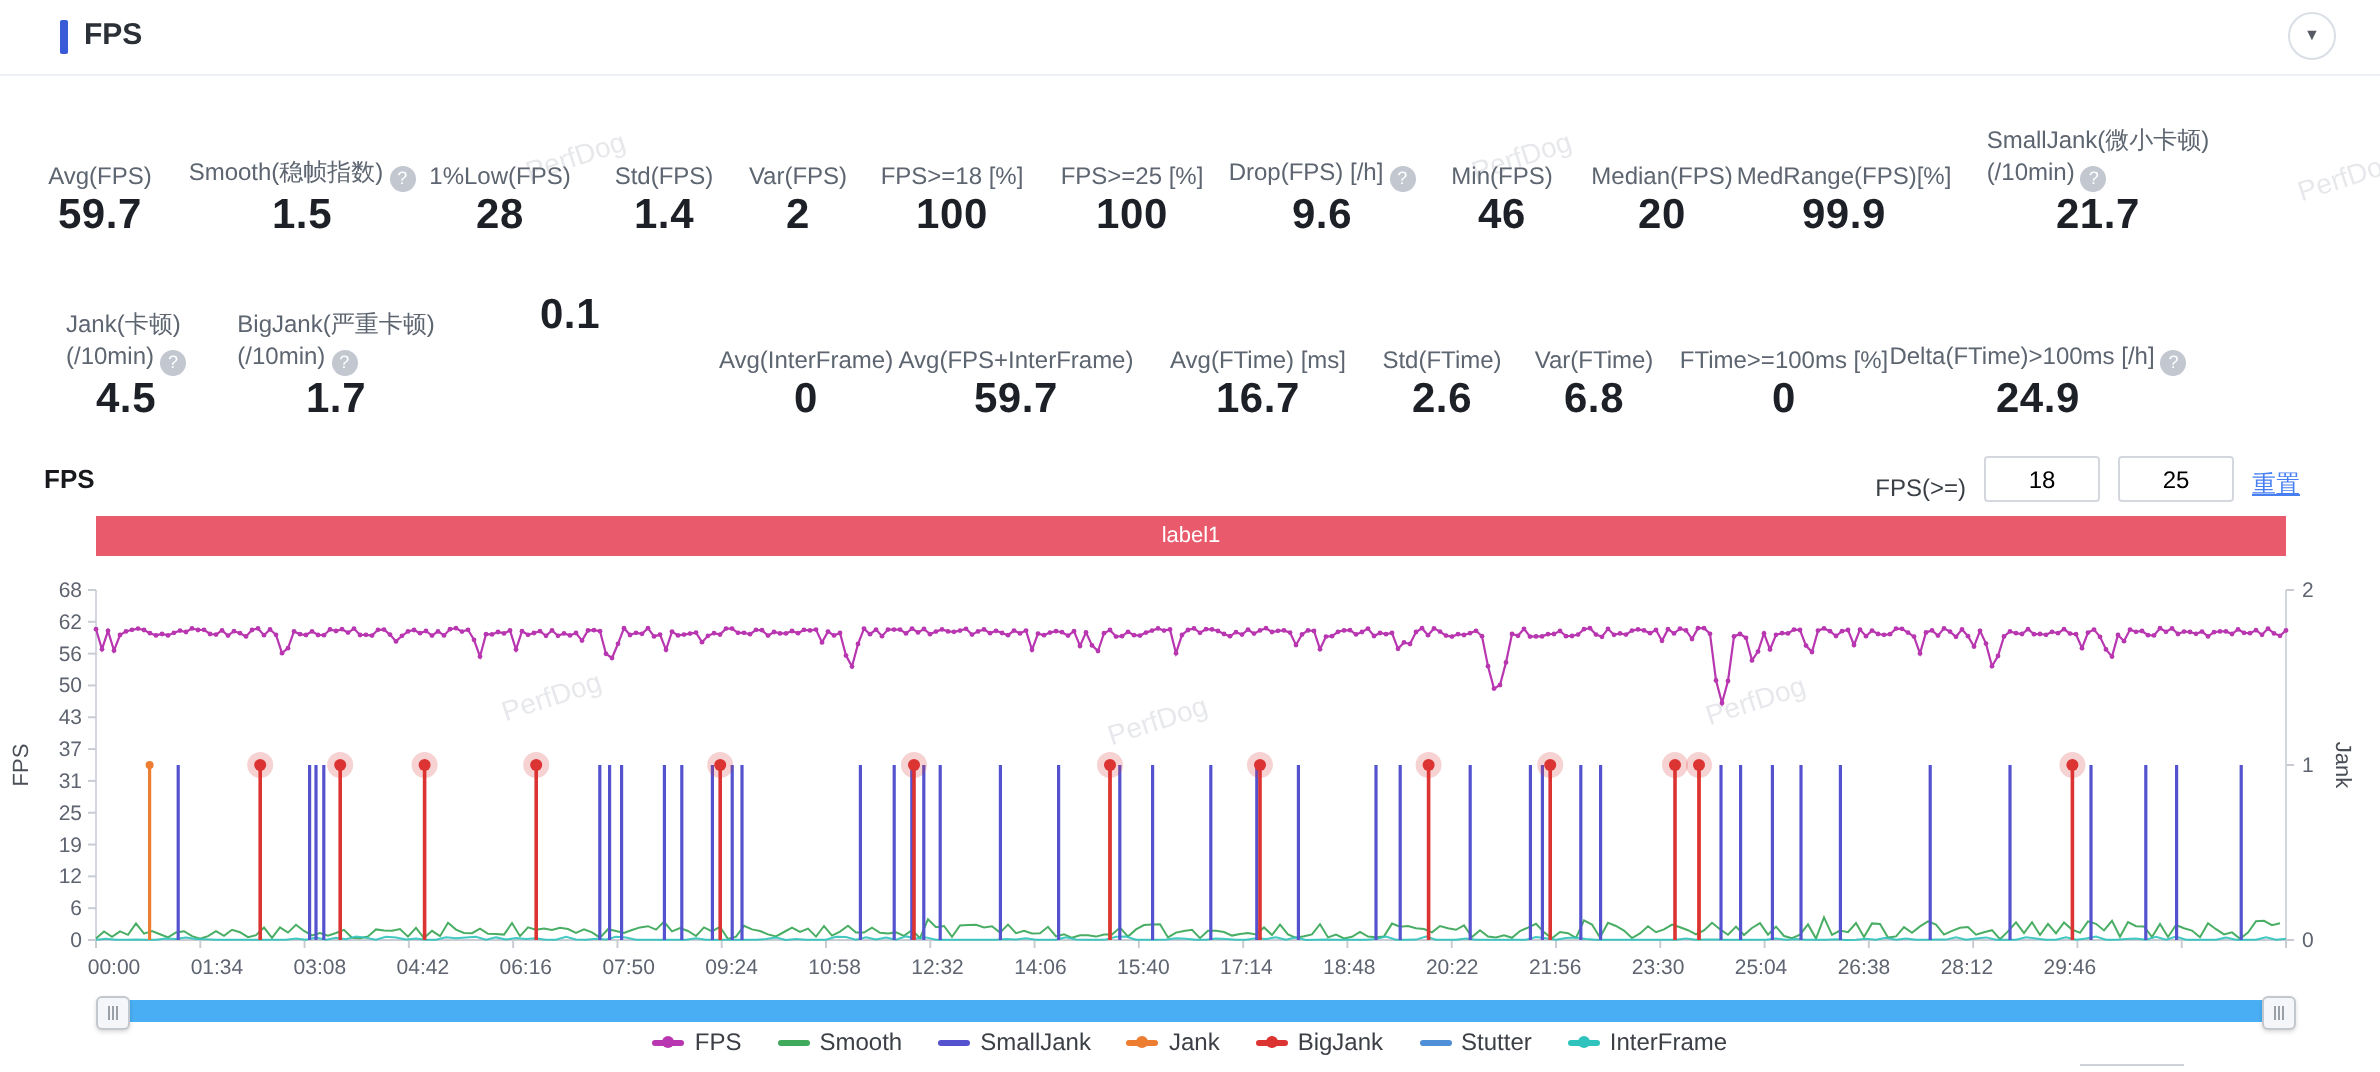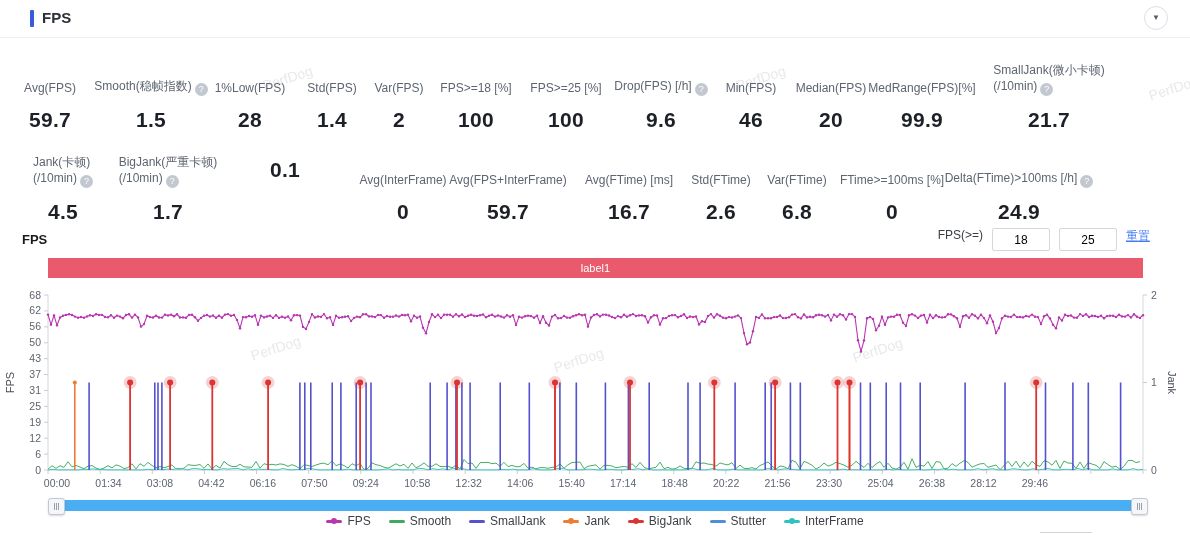--- a/index.html
+++ b/index.html
@@ -11,24 +11,24 @@
   .collapse-btn{position:absolute;right:22px;top:6px;width:24px;height:24px;border-radius:50%;border:1px solid #dadfe6;background:#fff;cursor:pointer;padding:0;}
   .collapse-btn span{display:block;font-size:8px;color:#555a63;line-height:22px;text-align:center;}
   
   .metrics{position:absolute;left:0;display:flex;}
   #m1{top:54px;}
   #m2{top:146px;}
   .metric{display:flex;flex-direction:column;align-items:center;}
   .lblblock{height:42px;display:flex;flex-direction:column;justify-content:flex-end;align-items:flex-start;}
   .lbl{font-size:12px;color:#5d6570;line-height:16px;white-space:nowrap;text-align:center;}
   .qicon{display:inline-block;width:13px;height:13px;margin-left:3px;border-radius:50%;background:#c2c7d0;color:#fff;font-size:9px;line-height:13px;text-align:center;vertical-align:-2px;cursor:pointer;}
-  .val{margin-top:12px;font-size:21px;font-weight:700;color:#1d2026;letter-spacing:.3px;}
+  .val{margin-top:0;font-size:21px;font-weight:700;color:#1d2026;letter-spacing:.3px;}
   
   .sec-title{position:absolute;left:22px;top:232px;font-size:13px;font-weight:700;color:#17191d;}
-  .filter{position:absolute;right:40px;top:228px;display:flex;align-items:flex-start;gap:9px;}
+  .filter{position:absolute;right:40px;top:228px;display:flex;align-items:flex-end;gap:9px;}
   .filter-label{font-size:12px;color:#3a3f46;}
   .fps-input{width:52px;height:19px;border:1px solid #d4d8de;border-radius:2px;font-size:12px;color:#000000;text-align:center;background:#fff;}
   .reset-link{font-size:12px;color:#477ff2;text-decoration:underline;cursor:pointer;}
   
   .banner{position:absolute;left:48px;top:258px;width:1095px;height:20px;background:#e85a6c;color:#fff;font-size:11px;text-align:center;line-height:20px;}
   
   .chart-wrap{position:absolute;left:0;top:285px;width:1190px;height:212px;}
   
   .dz{position:absolute;left:48px;top:499px;width:1100px;height:13px;}
   .dz-bar{position:absolute;left:6px;right:6px;top:1px;height:11px;background:#49aef3;border-radius:2px;cursor:grab;}

